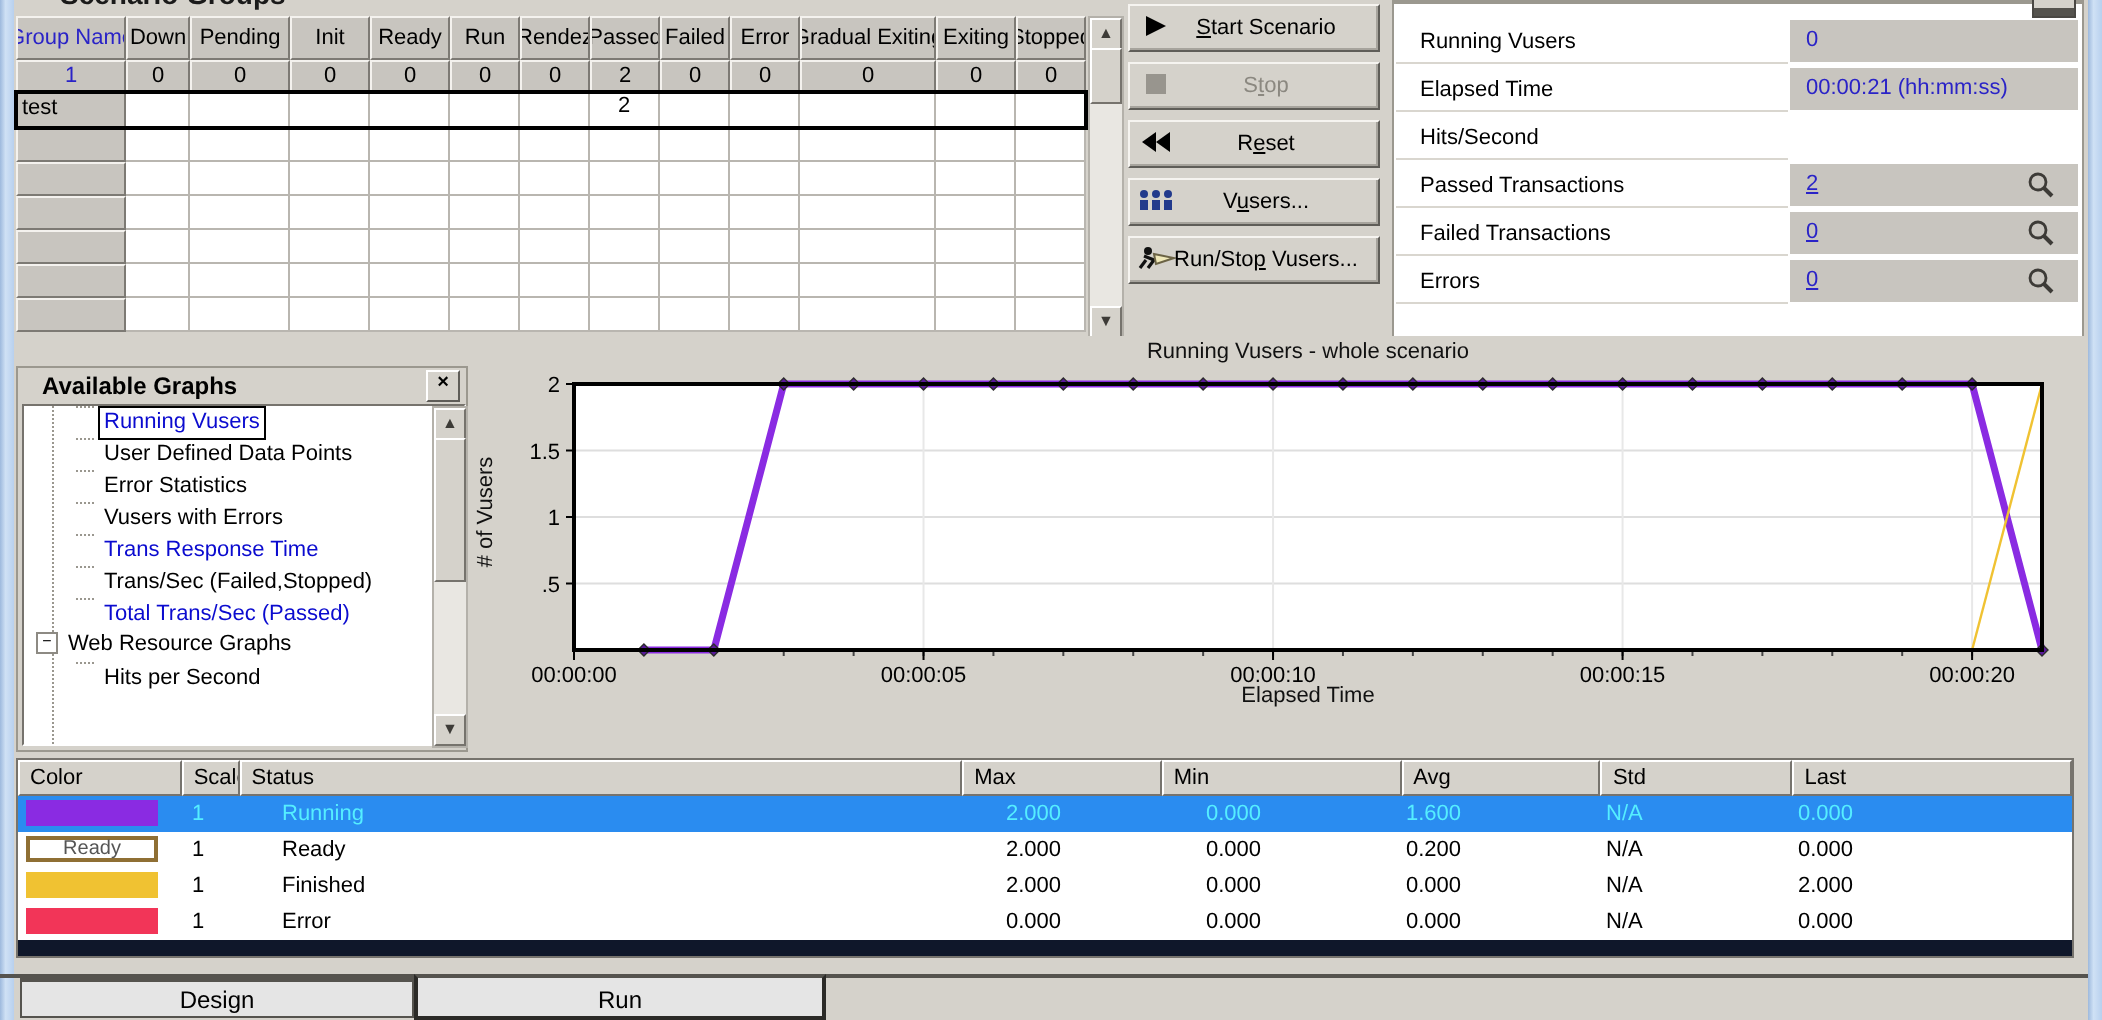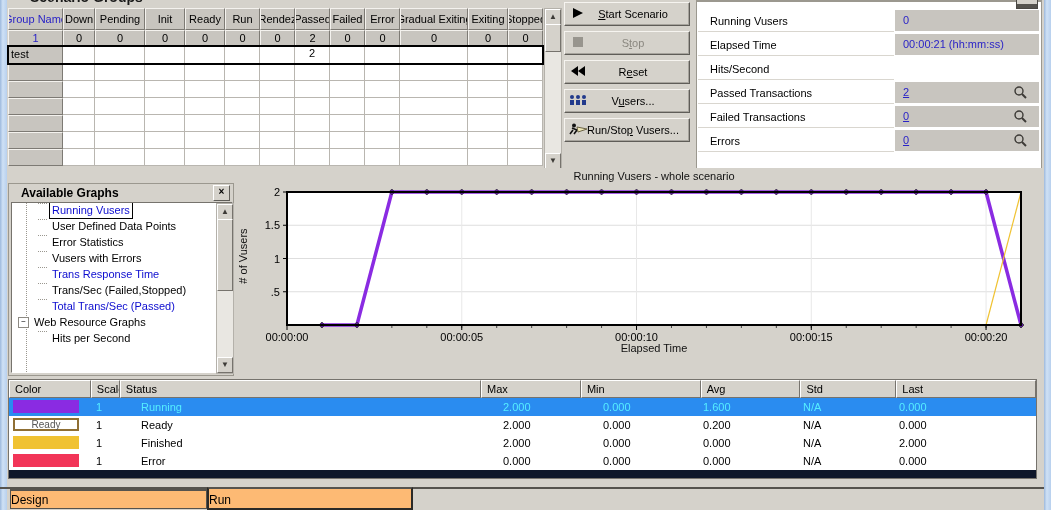--- a/index.html
+++ b/index.html
@@ -91,21 +91,21 @@
   .lg-row{display:flex;height:18px;background:#fff;color:#000;}
   .lg-row.hl{background:#2a8cf0;color:#55eeff;}
   .lg-cell{box-sizing:border-box;padding-left:5px;line-height:18px;overflow:hidden;white-space:nowrap;}
   .swatch{margin:2px 0 0 4px;width:66px;height:13px;}
   .swatch.hidden-sw{background:#fff;border:2px solid #8f6f34;height:9px;width:62px;
         text-align:center;font-size:10px;line-height:9px;color:#555;}
 
   
   #tab-bar{position:absolute;left:0;top:483px;width:1051px;height:27px;}
   .tab-line{position:absolute;left:0;top:4px;width:1044px;border-top:2px solid #55534e;}
-  .tab{position:absolute;box-sizing:border-box;background:#fdba74;
+  .tab{position:absolute;box-sizing:border-box;background:#e5e5e5;text-align:center;
         font-size:12px;cursor:pointer;}
   .tab.inactive{left:10px;top:6px;width:197px;height:20px;line-height:19px;
         border:1px solid #55534e;border-top:2px solid #55534e;}
   .tab.active{left:207px;top:4px;width:206px;height:23px;line-height:22px;
         border:2px solid #2b2a27;border-top:2px solid #55534e;}
 </style>
 </head>
 <body>
 
 <div id="root">

